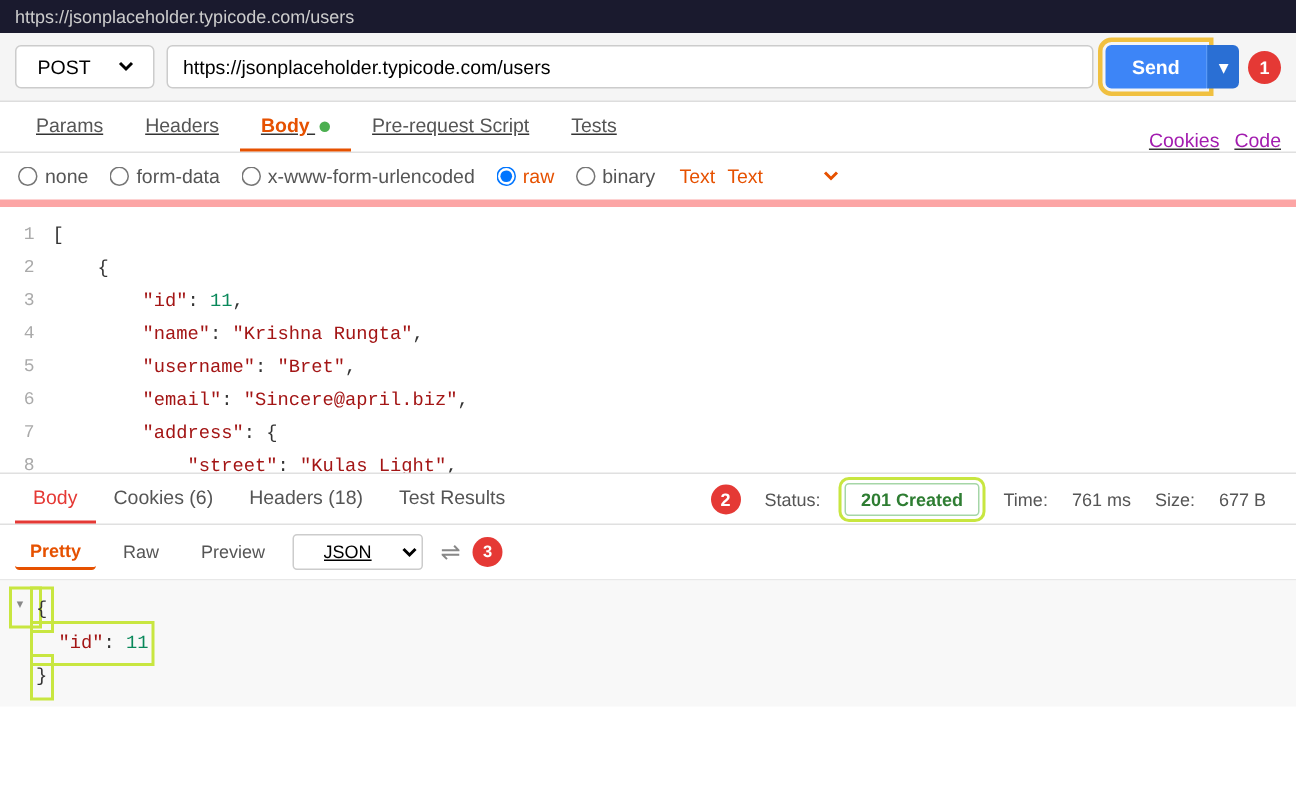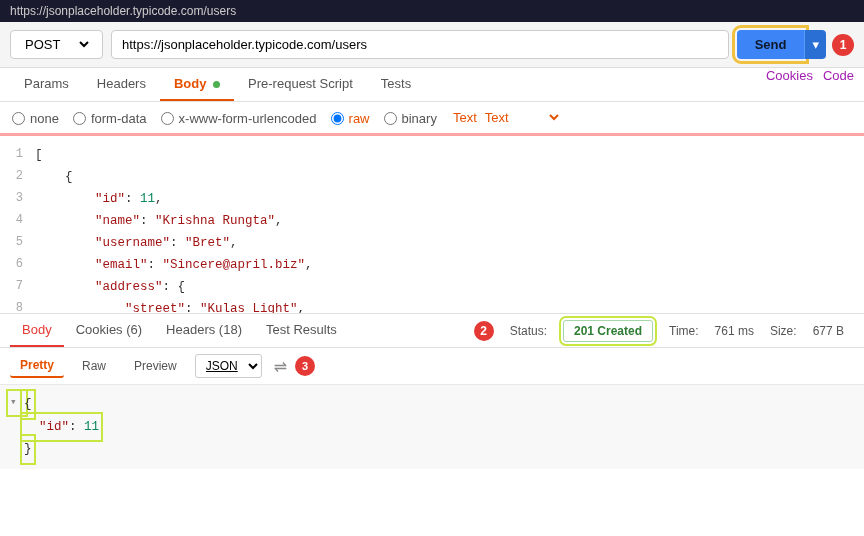--- a/index.html
+++ b/index.html
@@ -7,34 +7,34 @@
 
     
     .top-bar { background: #1a1a2e; color: #ccc; padding: 4px 10px; font-size: 12px; }
 
     
     .url-bar { display: flex; align-items: center; padding: 8px 10px; gap: 8px; background: #f5f5f5; border-bottom: 1px solid #ddd; }
     .method-select { background: #fff; border: 1px solid #ccc; border-radius: 4px; padding: 5px 10px; font-size: 13px; cursor: pointer; display: flex; align-items: center; gap: 4px; min-width: 90px; }
     .method-select select { border: none; background: transparent; font-size: 13px; outline: none; cursor: pointer; }
     .url-input { flex: 1; border: 1px solid #ccc; border-radius: 4px; padding: 6px 10px; font-size: 13px; outline: none; }
     .send-btn-wrapper { display: flex; align-items: center; }
-    .send-btn { background: #3d85f7; color: #0f172a; border: none; border-radius: 4px 0 0 4px; padding: 7px 18px; font-size: 13px; font-weight: 600; cursor: pointer; outline: 3px solid #f0c040; outline-offset: 2px; }
+    .send-btn { background: #3d85f7; color: #ffffff; border: none; border-radius: 4px 0 0 4px; padding: 7px 18px; font-size: 13px; font-weight: 600; cursor: pointer; outline: 3px solid #f0c040; outline-offset: 2px; }
     .send-btn-arrow { background: #2a6fd4; color: #fff; border: none; border-radius: 0 4px 4px 0; padding: 7px 7px; font-size: 13px; cursor: pointer; border-left: 1px solid #5a9af8; }
     .circle-badge { display: inline-flex; align-items: center; justify-content: center; background: #e53935; color: #fff; border-radius: 50%; width: 22px; height: 22px; font-size: 12px; font-weight: bold; margin-left: 6px; }
 
     
-    .tabs { display: flex; align-items: flex-start; border-bottom: 1px solid #e0e0e0; padding: 0 10px; background: #fff; }
+    .tabs { display: flex; align-items: flex-end; border-bottom: 1px solid #e0e0e0; padding: 0 10px; background: #fff; text-decoration: underline; }
     .tab { padding: 8px 14px; font-size: 13px; cursor: pointer; color: #555; border-bottom: 2px solid transparent; }
     .tab.active { color: #e65100; border-bottom: 2px solid #e65100; font-weight: 600; }
     .tab-right { margin-left: auto; display: flex; gap: 10px; }
     .tab-right span { color: #a21caf; cursor: pointer; font-size: 13px; }
     .dot { display: inline-block; width: 7px; height: 7px; background: #4caf50; border-radius: 50; margin-left: 3px; vertical-align: middle; border-radius: 50%; }
 
     
-    .body-options { display: flex; align-items: flex-end; gap: 14px; padding: 7px 12px; background: #fff; border-bottom: 3px solid #fca5a5; font-size: 13px; }
+    .body-options { display: flex; align-items: center; gap: 14px; padding: 7px 12px; background: #fff; border-bottom: 5px solid #fca5a5; font-size: 13px; }
     .radio-group { display: flex; align-items: center; gap: 5px; cursor: pointer; color: #555; }
     .radio-group input[type=radio] { cursor: pointer; }
     .radio-group.active { color: #333; }
     .text-dropdown { display: flex; align-items: center; gap: 4px; margin-left: 2px; }
     .text-dropdown span { color: #e65100; font-weight: 500; }
     .text-dropdown select { border: none; background: transparent; color: #e65100; font-size: 13px; cursor: pointer; outline: none; }
 
     
     .code-editor { background: #fff; font-family: 'Courier New', monospace; font-size: 12.5px; padding: 8px 0; border-bottom: 1px solid #e0e0e0; overflow: hidden; height: 178px; }
     .code-line { display: flex; padding: 1px 0; line-height: 1.6; }
@@ -46,21 +46,21 @@
     .response-tabs { display: flex; align-items: center; border-bottom: 1px solid #e0e0e0; padding: 0 10px; background: #fff; }
     .response-tab { padding: 8px 12px; font-size: 13px; cursor: pointer; color: #555; border-bottom: 2px solid transparent; }
     .response-tab.active { color: #e53935; border-bottom: 2px solid #e53935; }
     .response-status-area { margin-left: auto; display: flex; align-items: center; gap: 16px; font-size: 12px; color: #555; }
     .status-badge { background: #fff; border: 1px solid #a5d6a7; color: #2e7d32; padding: 3px 10px; border-radius: 3px; font-weight: 600; font-size: 12px; outline: 2px solid #c8e640; outline-offset: 2px; }
 
     
     .format-bar { display: flex; align-items: center; gap: 8px; padding: 6px 10px; background: #fff; border-bottom: 1px solid #e8e8e8; }
     .format-btn { padding: 4px 10px; font-size: 12px; cursor: pointer; border: none; background: transparent; color: #555; border-radius: 3px; }
     .format-btn.active { background: #fff; color: #e65100; border-bottom: 2px solid #e65100; font-weight: 700; }
-    .json-select { border: 1px solid #ccc; border-radius: 3px; padding: 3px 6px; font-size: 12px; background: #fff; cursor: pointer; text-decoration: underline; }
+    .json-select { border: 1px solid #ccc; border-radius: 3px; padding: 3px 16px; font-size: 12px; background: #fff; cursor: pointer; text-decoration: underline; }
     .wrap-icon { font-size: 16px; color: #888; cursor: pointer; margin-left: 4px; }
 
     
     .response-body { background: #f8f8f8; font-family: 'Courier New', monospace; font-size: 12.5px; padding: 8px 10px; min-height: 80px; }
     .resp-line { display: flex; align-items: flex-start; line-height: 1.8; white-space: pre; }
     .resp-toggle { width: 14px; font-size: 11px; color: #888; cursor: pointer; flex-shrink: 0; }
     .resp-content { }
     .badge-highlight { outline: 2px solid #c8e640; outline-offset: 2px; display: inline-block; }
 
     .circle-num { display: inline-flex; align-items: center; justify-content: center; background: #e53935; color: #fff; border-radius: 50%; font-weight: bold; font-size: 12px; }

